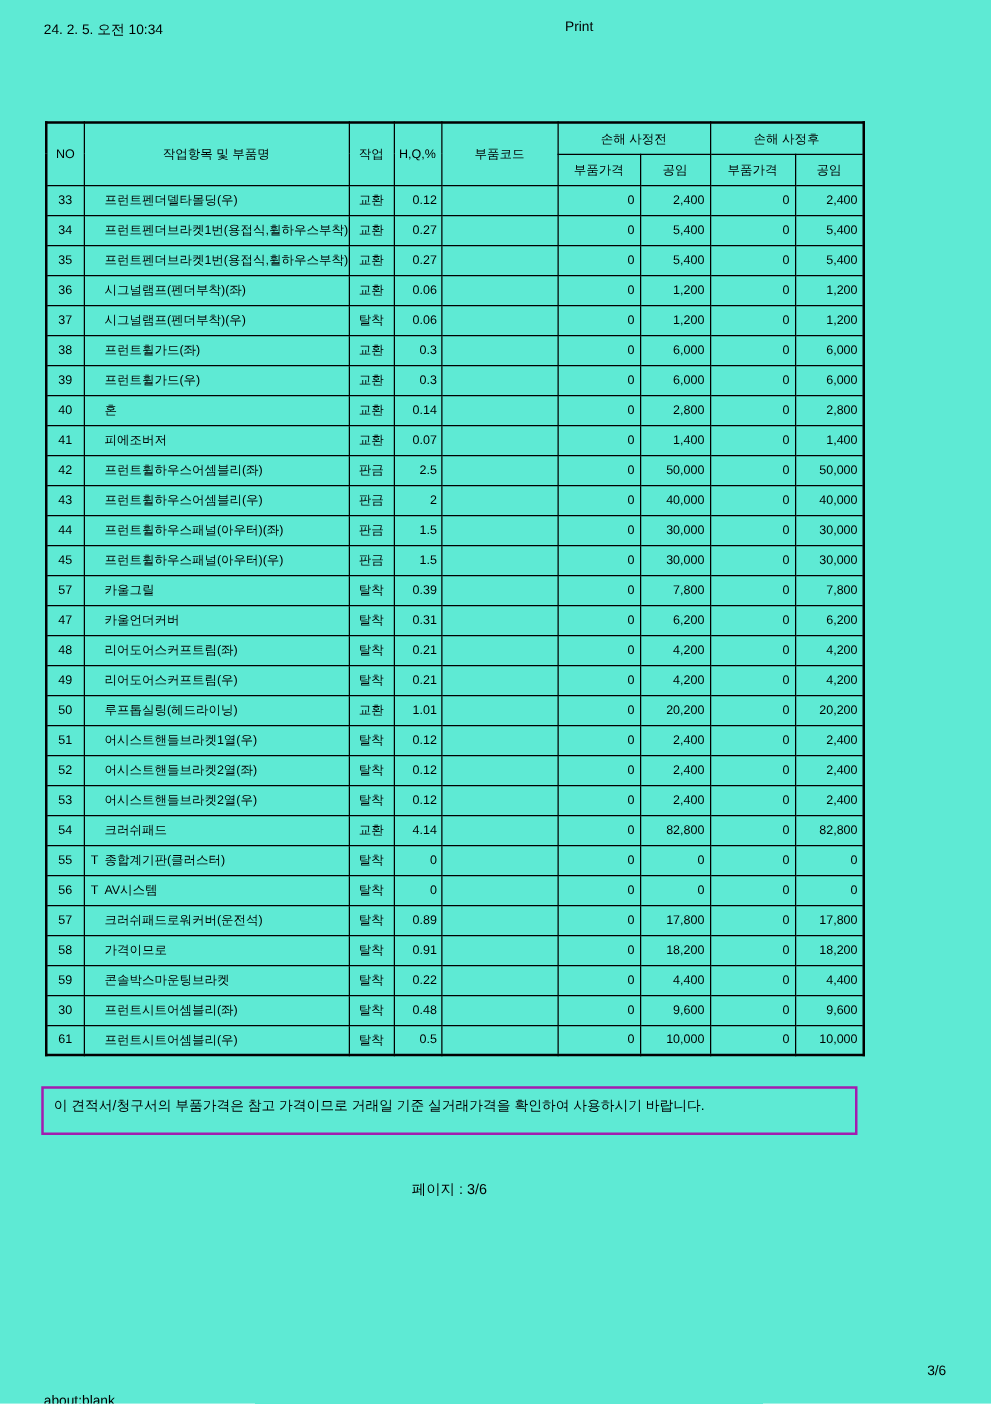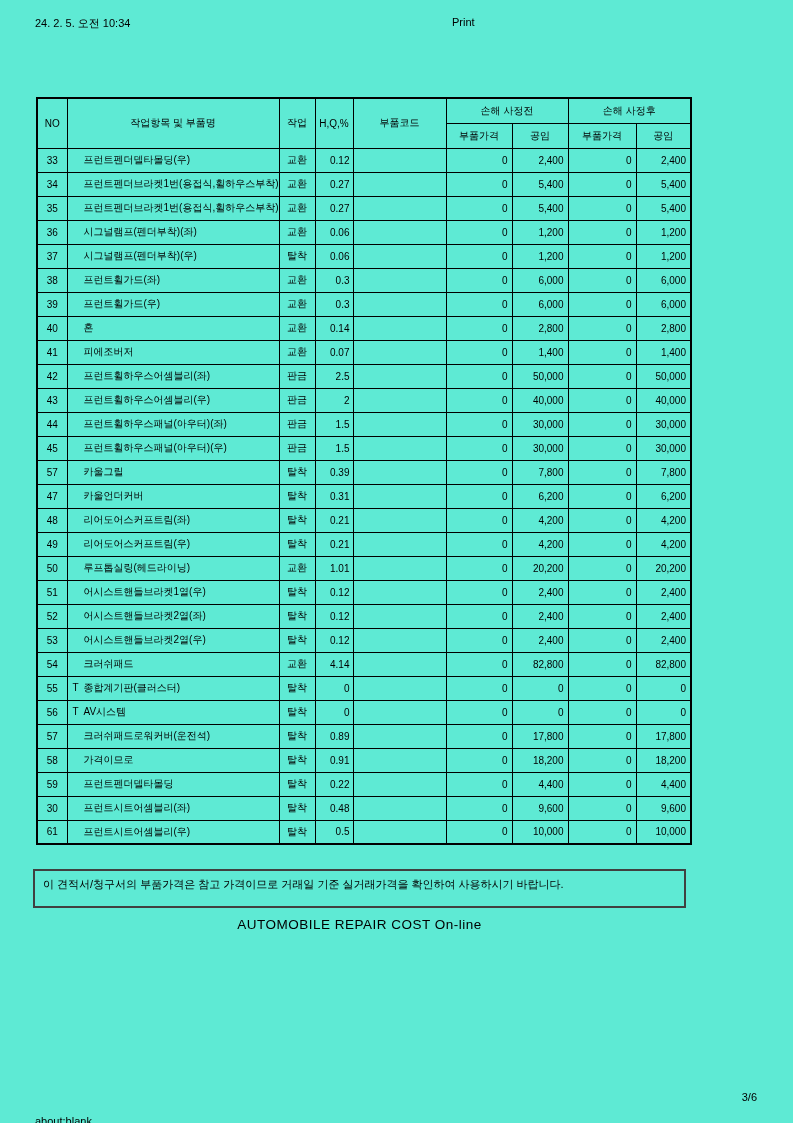--- a/index.html
+++ b/index.html
@@ -22,21 +22,21 @@
   table.estimate th { text-align:center; vertical-align:middle; }
   td.c-no   { text-align:center; }
   td.c-name { text-align:left; padding-left:5px; }
   td.c-name .pfx { display:inline-block; width:11px; }
   td.c-work { text-align:center; }
   td.c-hq   { text-align:right; padding-right:3px; }
   td.c-code { }
   td.c-money{ text-align:right; padding-right:4px; }
 
   .notice-box { position:absolute; left:33px; top:869px; width:653px; height:39px;
-                border:2px solid #404040; padding:6px 8px; font-size:11px; }
+                border:2px solid #a21caf; padding:6px 8px; font-size:11px; }
 
   .brand-line { position:absolute; left:33px; top:917px; width:653px; text-align:center;
                 font-size:13.5px; letter-spacing:0.5px; }
   .page-line  { position:absolute; left:33px; top:944px; width:653px; text-align:center;
                 font-size:11.5px; }
 
   .footer-url  { position:absolute; left:35px;  top:1091px; font-size:11px;margin-top:24px; }
   .footer-page { position:absolute; right:36px; top:1091px; font-size:11px; }
 </style>
 </head>
@@ -359,21 +359,21 @@
           <td class="c-work">탈착</td>
           <td class="c-hq">0.91</td>
           <td class="c-code"></td>
           <td class="c-money">0</td>
           <td class="c-money">18,200</td>
           <td class="c-money">0</td>
           <td class="c-money">18,200</td>
         </tr>
         <tr>
           <td class="c-no">59</td>
-          <td class="c-name"><span class="pfx"></span><span>프런트펜더델타몰딩</span></td>
+          <td class="c-name"><span class="pfx"></span><span>콘솔박스마운팅브라켓</span></td>
           <td class="c-work">탈착</td>
           <td class="c-hq">0.22</td>
           <td class="c-code"></td>
           <td class="c-money">0</td>
           <td class="c-money">4,400</td>
           <td class="c-money">0</td>
           <td class="c-money">4,400</td>
         </tr>
         <tr>
           <td class="c-no">30</td>
@@ -397,18 +397,18 @@
           <td class="c-money">0</td>
           <td class="c-money">10,000</td>
         </tr>
       </tbody>
   </table>
 
   <div class="notice-box">
     <span>이 견적서/청구서의 부품가격은 참고 가격이므로 거래일 기준 실거래가격을 확인하여 사용하시기 바랍니다.</span>
   </div>
 
-  <div class="brand-line">AUTOMOBILE REPAIR COST On-line</div>
+  <div class="page-line">페이지 : 3/6</div>
 
   <div class="footer-url">about:blank</div>
   <div class="footer-page">3/6</div>
 
 </div>
 
 </body></html>

